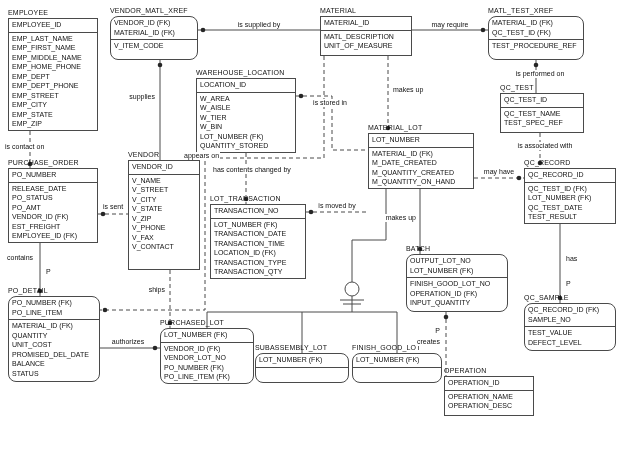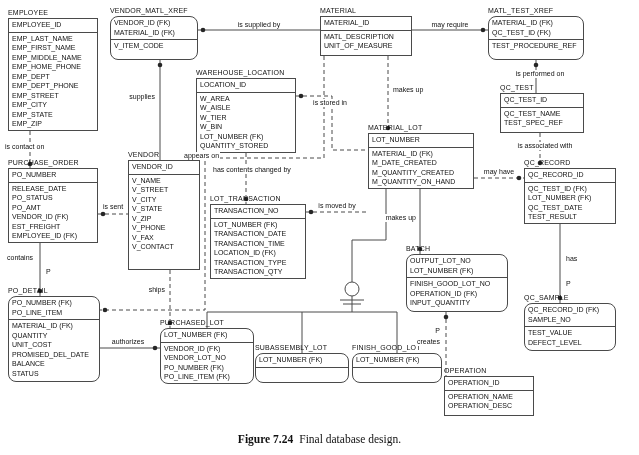--- a/index.html
+++ b/index.html
@@ -345,16 +345,13 @@
       <span class="rel-label anchor-end" style="left: 417px; top: 214px;">makes up</span>
       <span class="rel-label anchor-start" style="left: 6px; top: 254px;">contains</span>
       <span class="rel-label anchor-start" style="left: 45px; top: 268px;">P</span>
       <span class="rel-label anchor-end" style="left: 166px; top: 286px;">ships</span>
       <span class="rel-label anchor-start" style="left: 565px; top: 255px;">has</span>
       <span class="rel-label anchor-start" style="left: 565px; top: 280px;">P</span>
       <span class="rel-label anchor-middle" style="left: 128px; top: 338px;">authorizes</span>
       <span class="rel-label anchor-end" style="left: 441px; top: 327px;">P</span>
       <span class="rel-label anchor-end" style="left: 441px; top: 338px;">creates</span>
     </div>
-  <div class="caption">
-    <span class="cap-label">Figure 7.24</span><span class="cap-text">Final database design.</span>
-  </div>
 </div>
 
 </body></html>

